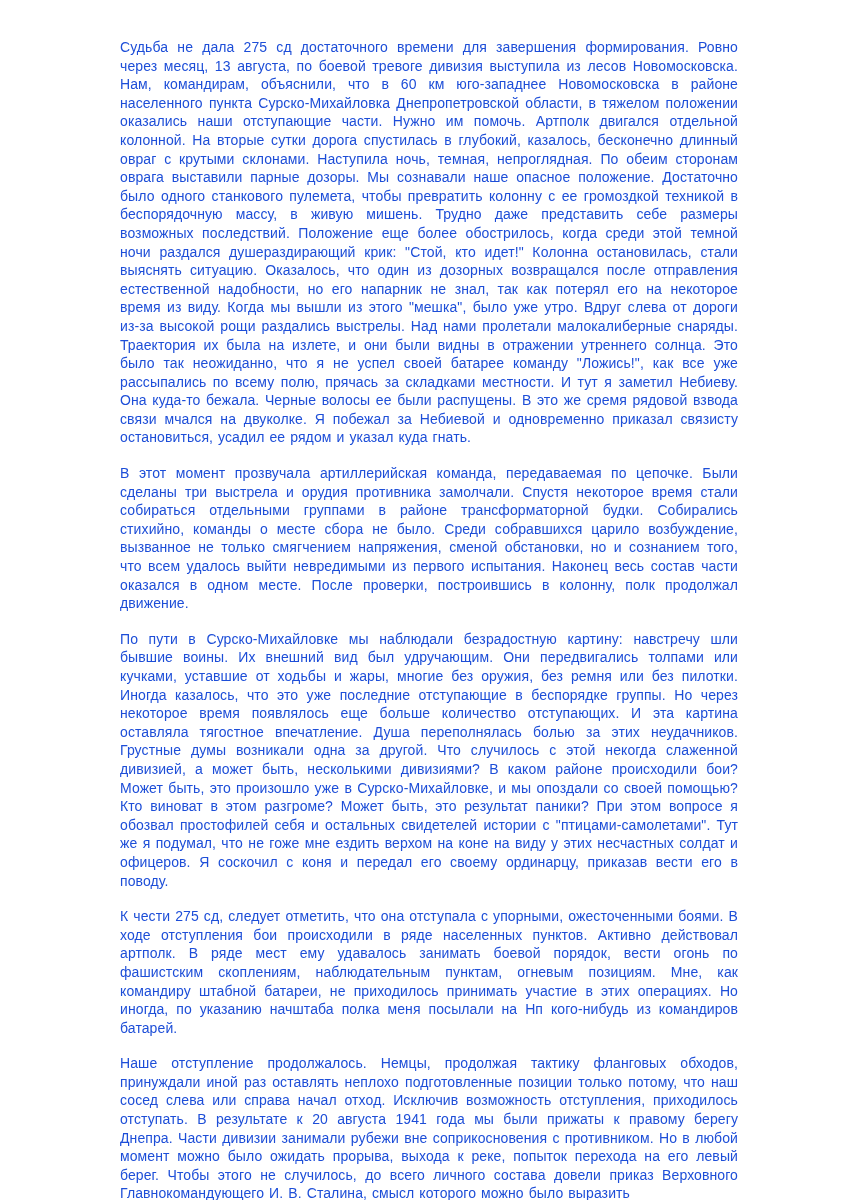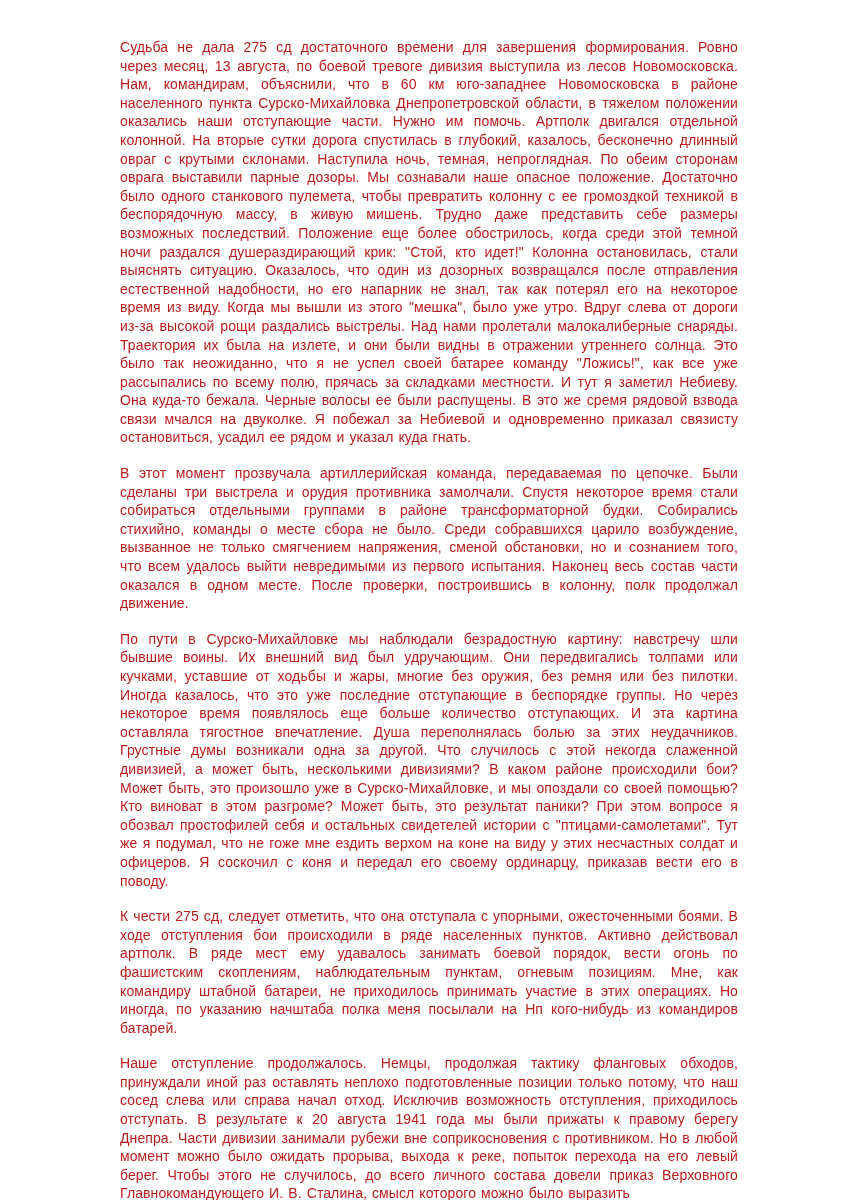--- a/index.html
+++ b/index.html
@@ -22,21 +22,21 @@
     top: 38px;
     width: 618px;
   }
   .para {
     margin: 0 0 17px 0;
     font-size: 14px;
     line-height: 18.6px;
     text-align: justify;
     letter-spacing: 0.1px;
     word-spacing: 1px;
-    color: #b91c1c;
+    color: #1d4ed8;
     -webkit-font-smoothing: antialiased;
   }
   .para:last-child {
     margin-bottom: 0;
   }
 </style>
 </head>
 <body>
 
 <div class="page">

